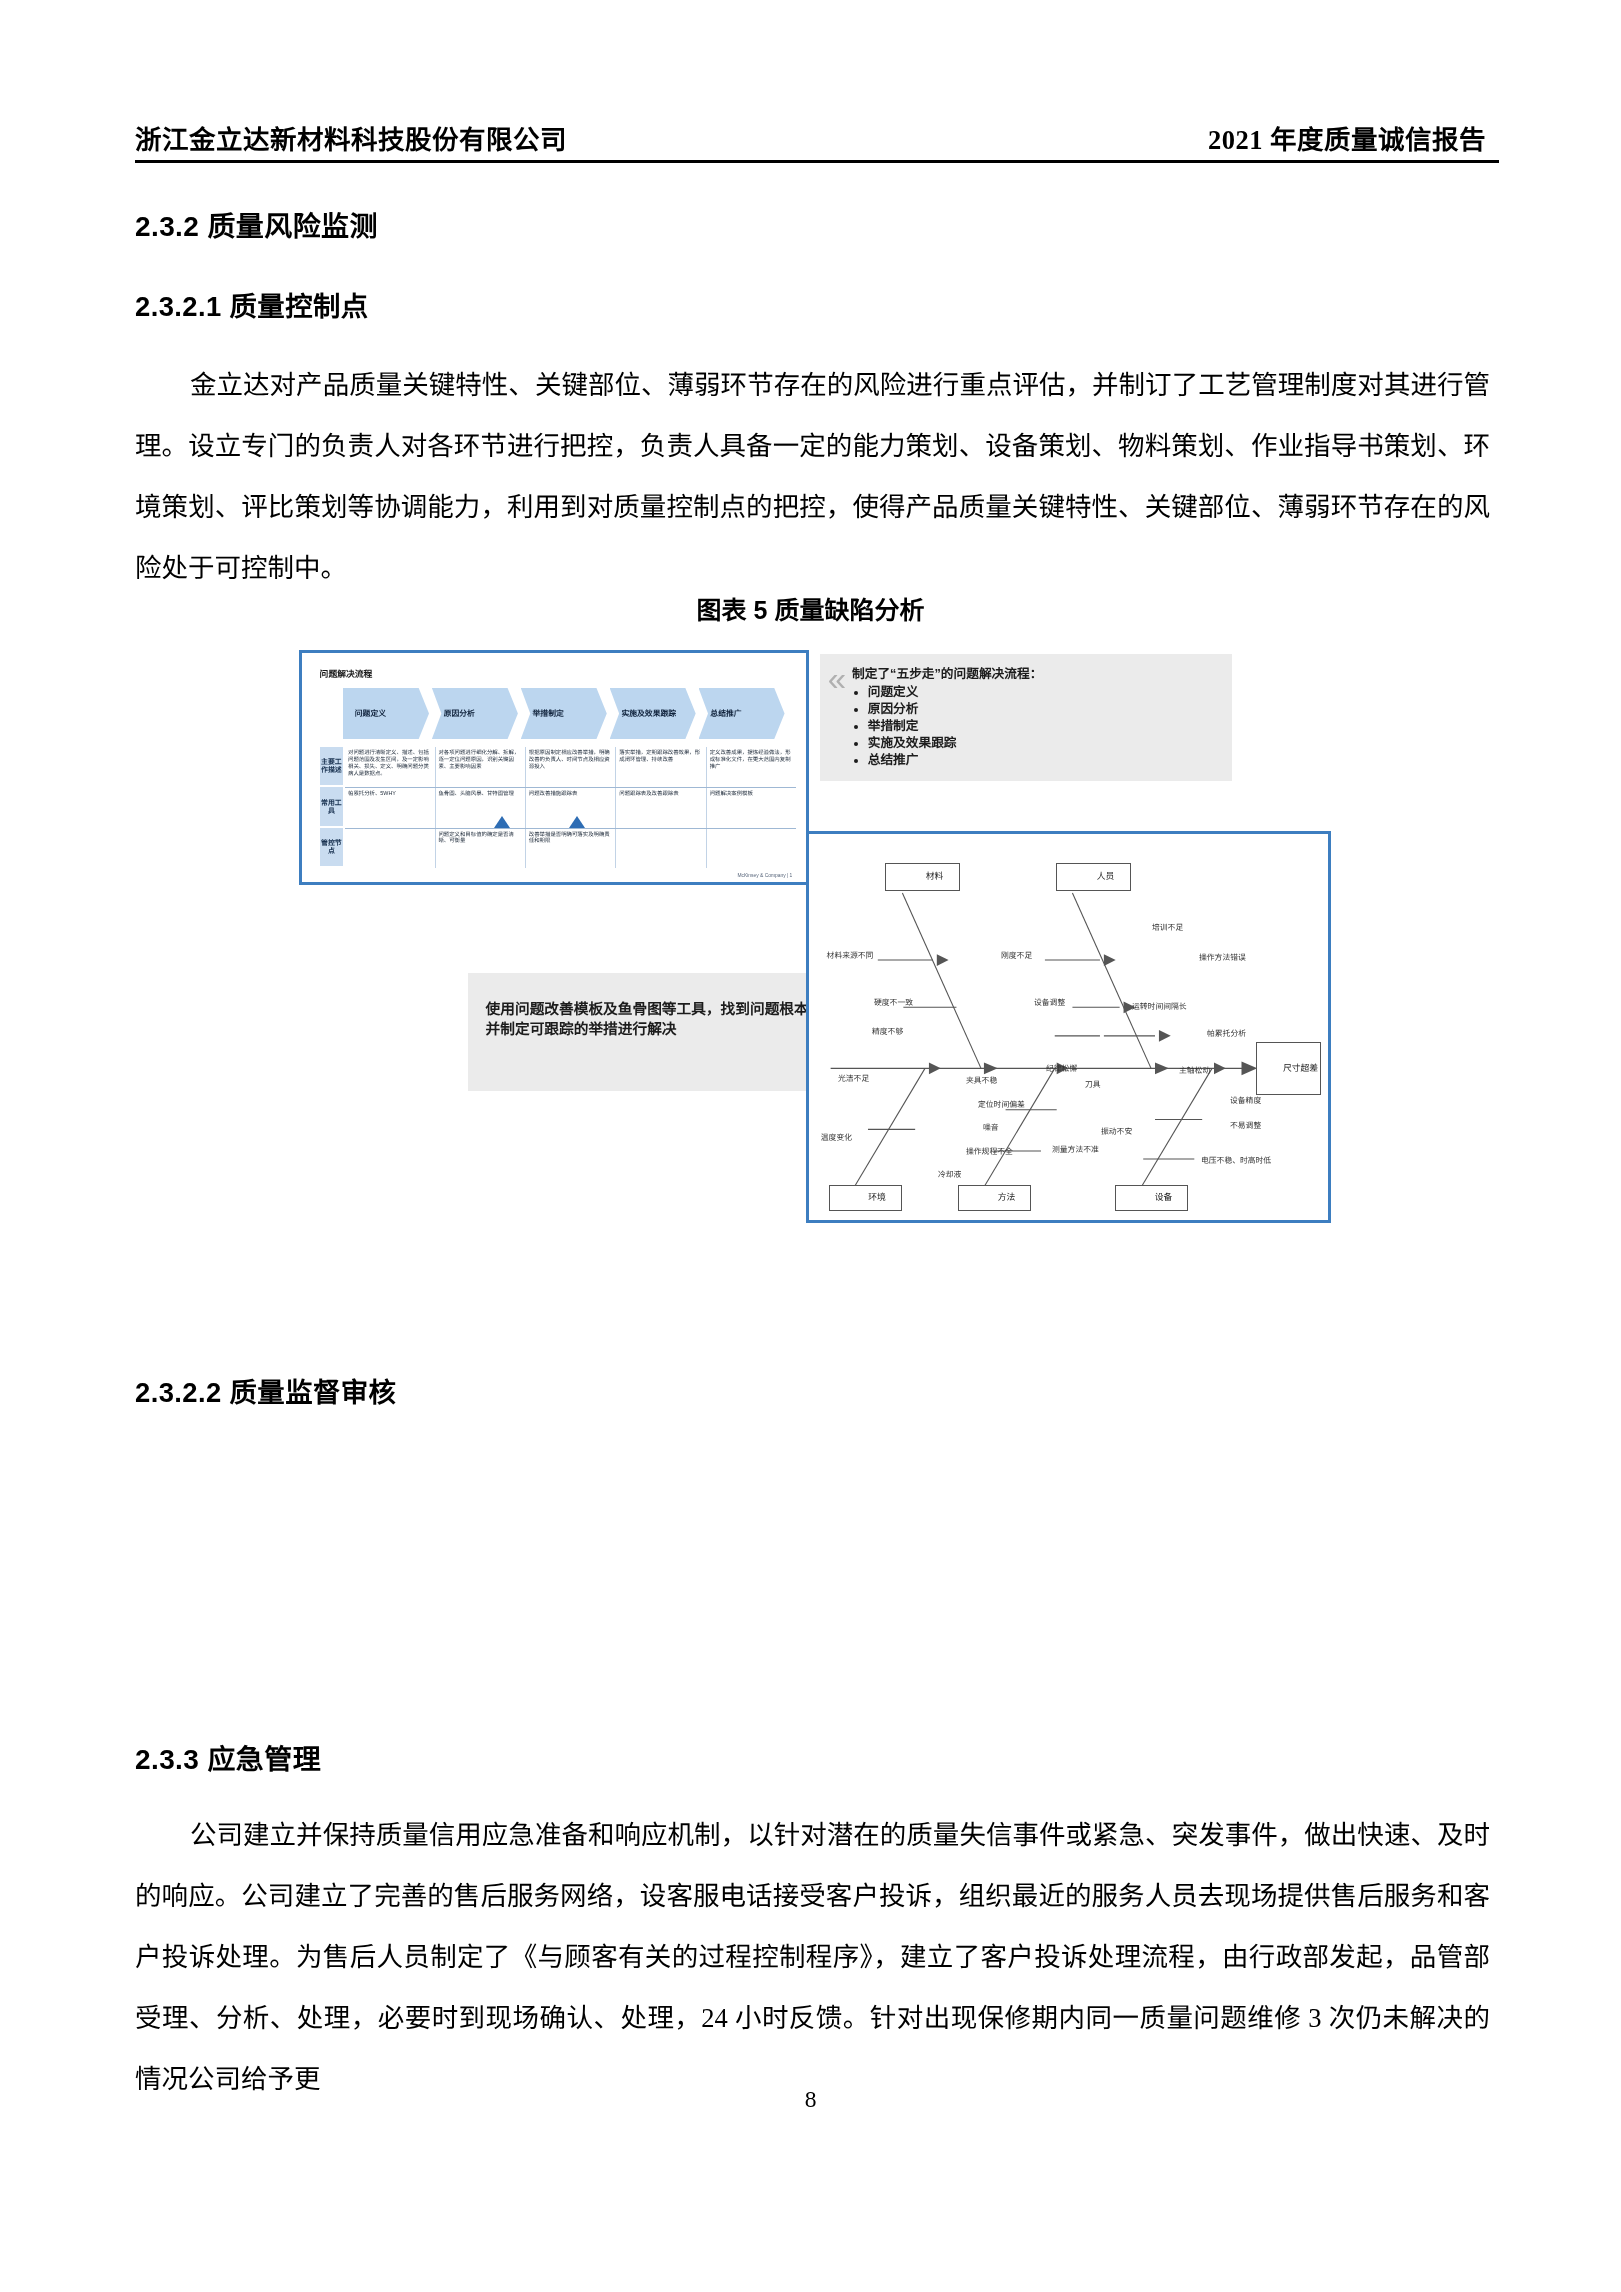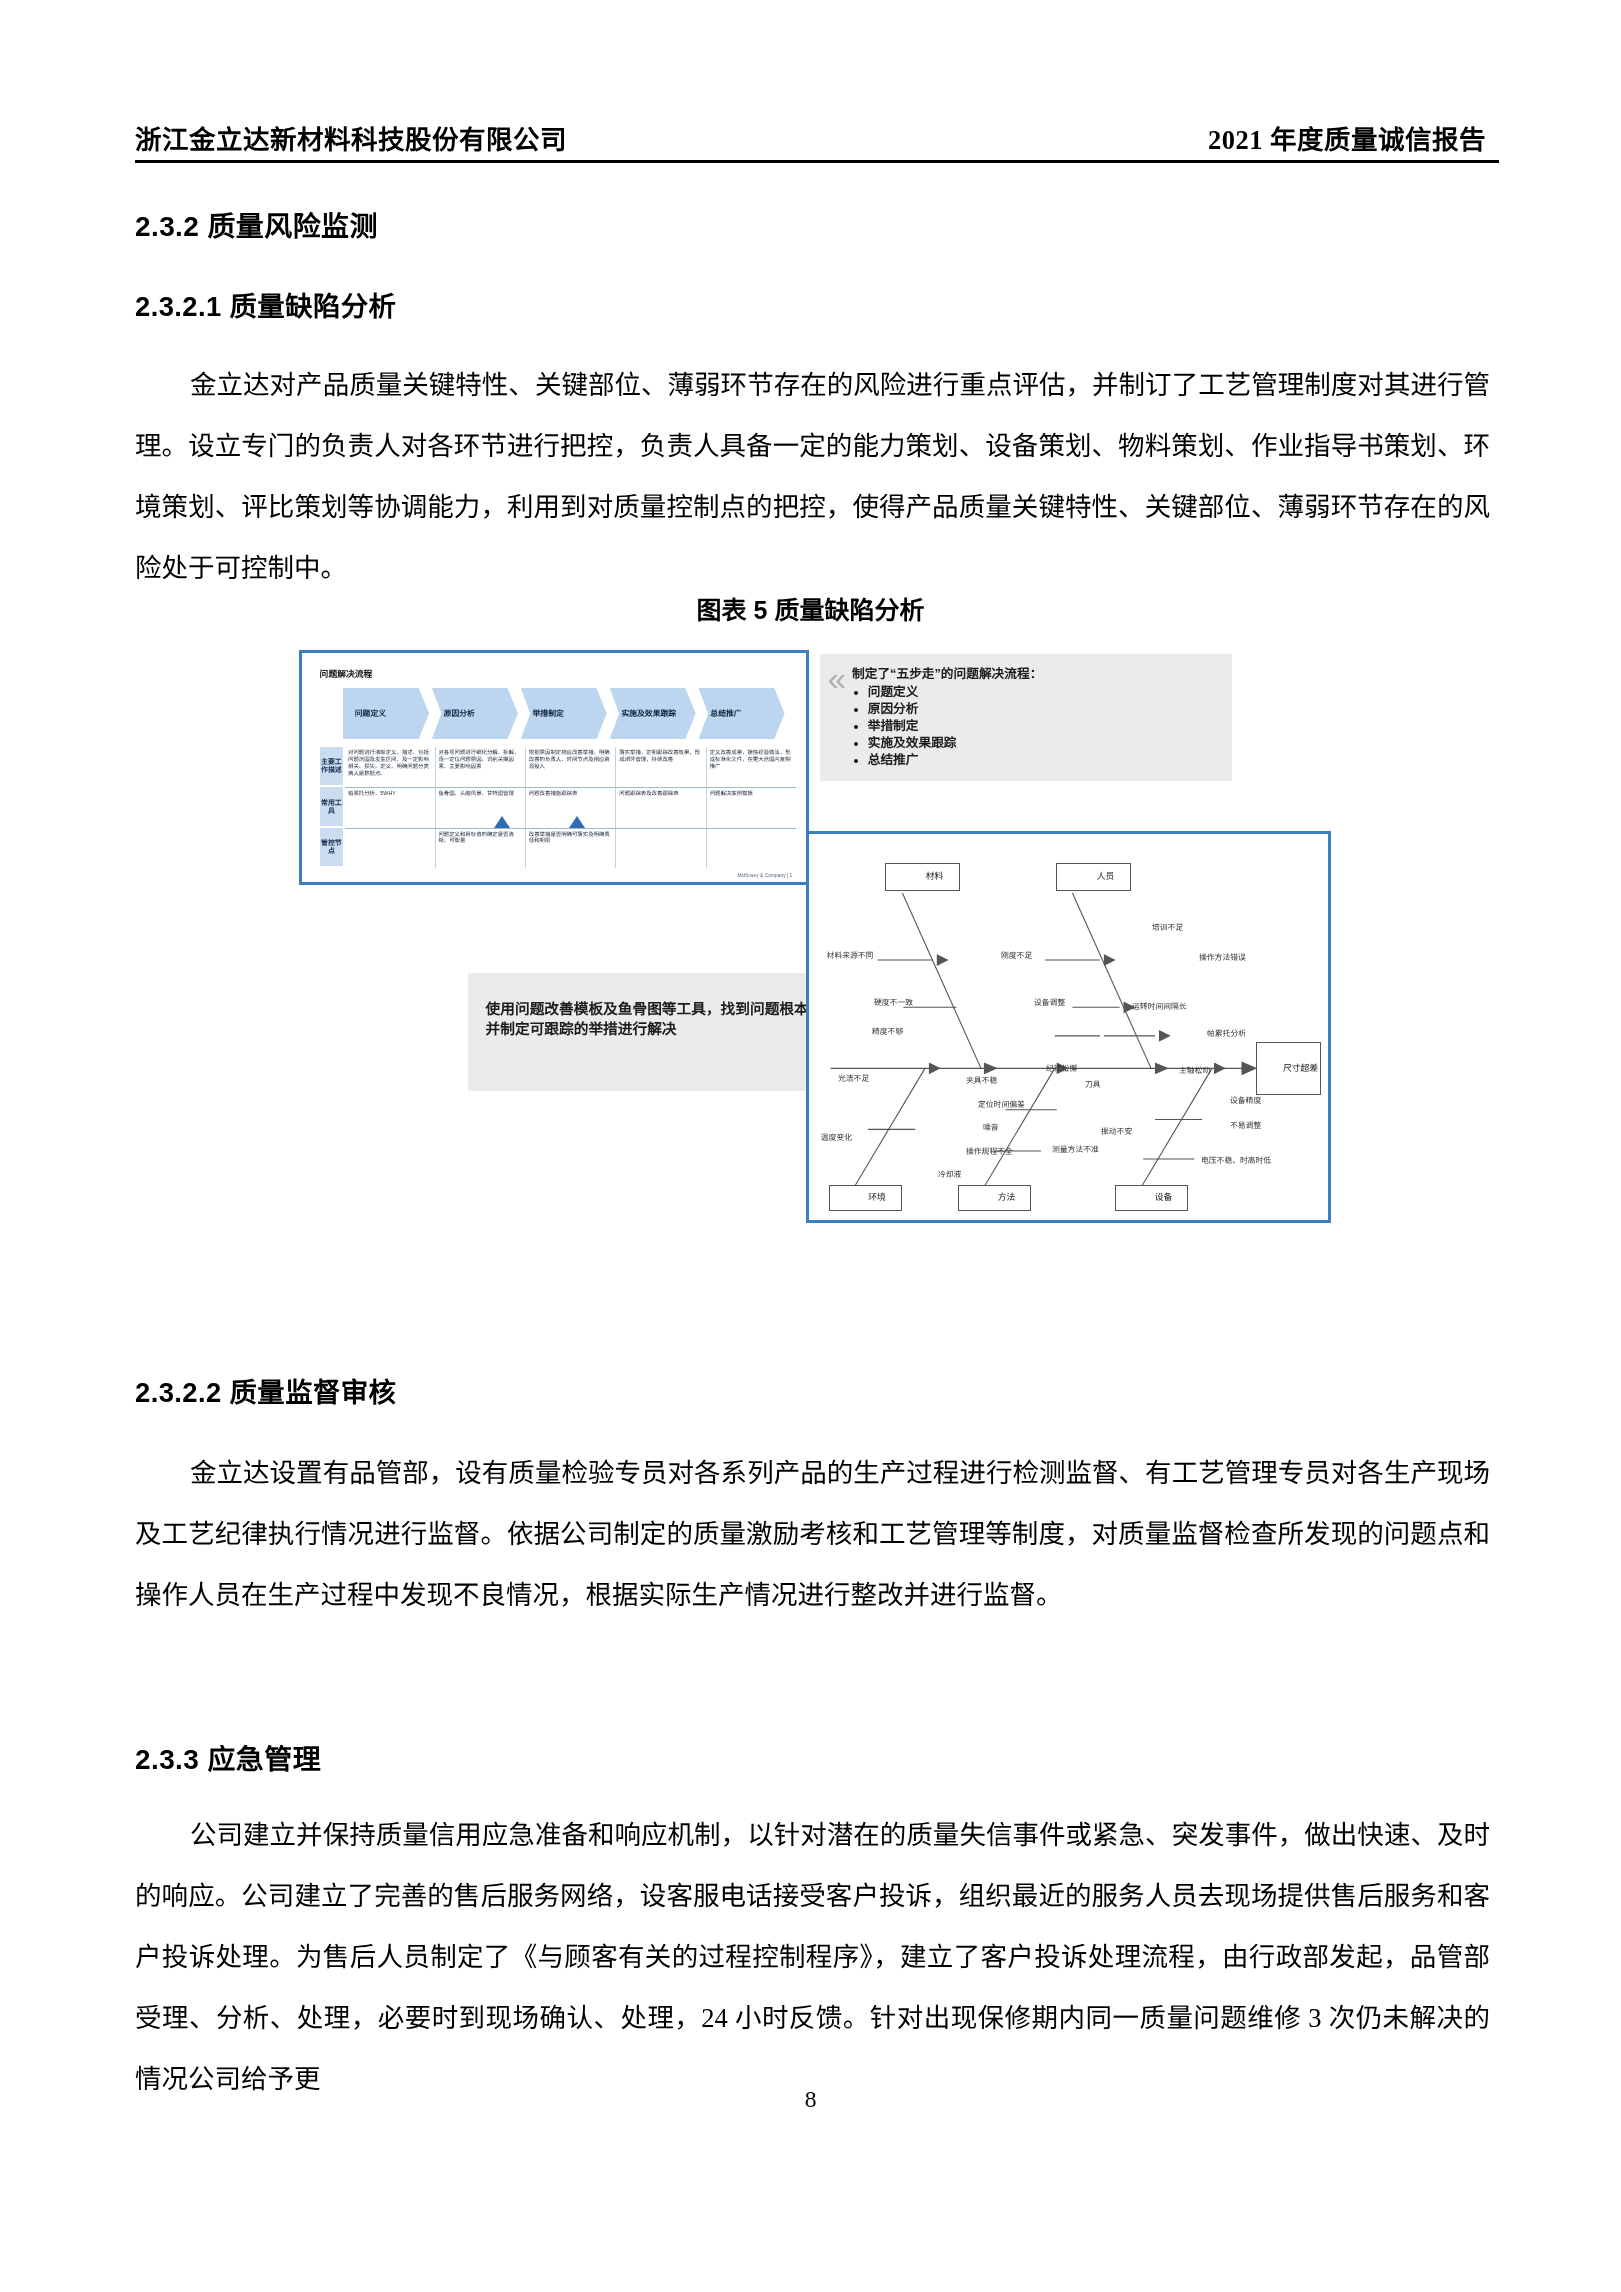--- a/index.html
+++ b/index.html
@@ -199,21 +199,21 @@
 <div class="page">
 
   <div class="running-header">
     <span>浙江金立达新材料科技股份有限公司</span>
     <span>2021 年度质量诚信报告</span>
   </div>
   <div class="header-rule"></div>
 
   <h2 class="sec" style="top:204px">2.3.2 质量风险监测</h2>
 
-  <h3 class="sub" style="top:284px">2.3.2.1  质量缺陷分析</h3>
+  <h3 class="sub" style="top:284px">2.3.2.1  质量控制点</h3>
 
   <p class="body" style="top:355px">金立达对产品质量关键特性、关键部位、薄弱环节存在的风险进行重点评估，并制订了工艺管理制度对其进行管理。设立专门的负责人对各环节进行把控，负责人具备一定的能力策划、设备策划、物料策划、作业指导书策划、环境策划、评比策划等协调能力，利用到对质量控制点的把控，使得产品质量关键特性、关键部位、薄弱环节存在的风险处于可控制中。</p>
 
   <div class="fig-caption" style="top:590px">图表 5  质量缺陷分析</div>
 
   <div class="figure">
 
     <div class="fig-top">
       <div class="fig-top-title">问题解决流程</div>
 
@@ -343,21 +343,20 @@
       <div class="fb-lbl" style="left:11.8px;top:300px">温度变化</div>
       <div class="fb-lbl" style="left:157px;top:314px">操作规程不全</div>
       <div class="fb-lbl" style="left:292px;top:294px">振动不安</div>
       <div class="fb-lbl" style="left:129px;top:337px">冷却液</div>
       <div class="fb-lbl" style="left:243px;top:312px">测量方法不准</div>
       <div class="fb-lbl" style="left:392px;top:323px">电压不稳、时高时低</div>
     </div>
   </div>
 
   <h3 class="sub" style="top:1370px">2.3.2.2 质量监督审核</h3>
-  <p class="body" style="top:1443px">金立达设置有品管部，设有质量检验专员对各系列产品的生产过程进行检测监督、有工艺管理专员对各生产现场及工艺纪律执行情况进行监督。依据公司制定的质量激励考核和工艺管理等制度，对质量监督检查所发现的问题点和操作人员在生产过程中发现不良情况，根据实际生产情况进行整改并进行监督。</p>
 
   <h2 class="sec" style="top:1737px">2.3.3 应急管理</h2>
   <p class="body" style="top:1805px">公司建立并保持质量信用应急准备和响应机制，以针对潜在的质量失信事件或紧急、突发事件，做出快速、及时的响应。公司建立了完善的售后服务网络，设客服电话接受客户投诉，组织最近的服务人员去现场提供售后服务和客户投诉处理。为售后人员制定了《与顾客有关的过程控制程序》，建立了客户投诉处理流程，由行政部发起，品管部受理、分析、处理，必要时到现场确认、处理，24 小时反馈。针对出现保修期内同一质量问题维修 3 次仍未解决的情况公司给予更</p>
 
   <div class="page-number">8</div>
 
 </div>
 
 
 </body></html>

